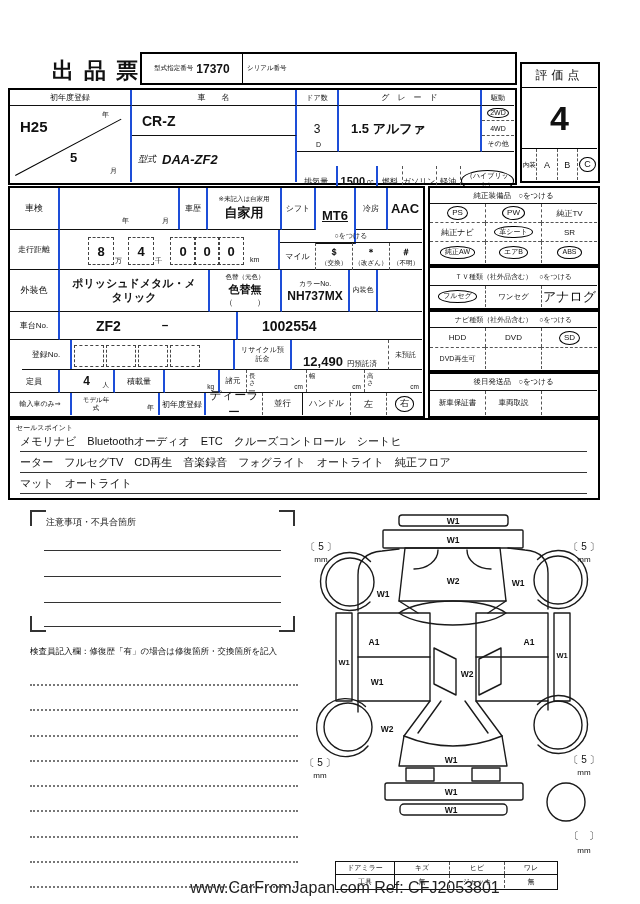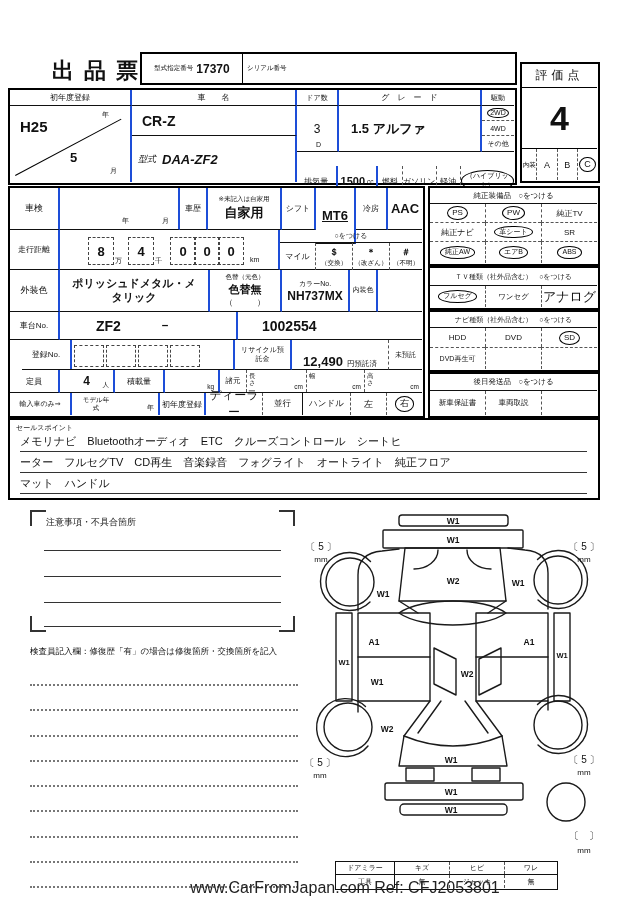--- a/index.html
+++ b/index.html
@@ -271,21 +271,21 @@
     <div class="a fx bB" style="left:0;top:0;width:167px;height:17px;font-size:7.5px;">後日発送品　○をつける</div>
     <div class="a fx" style="left:0;top:17px;width:55px;height:24px;font-size:7.5px;text-align:center;">新車保証書</div>
     <div class="a fx dL" style="left:55px;top:17px;width:56px;height:24px;font-size:7.5px;">車両取説</div>
     <div class="a dL" style="left:111px;top:17px;width:56px;height:24px;"></div>
   </div>
 
   <div class="panel" style="left:8px;top:418px;width:592px;height:82px;">
     <div class="a s7" style="left:6px;top:3px;">セールスポイント</div>
     <div class="a uline" style="left:10px;top:12px;width:567px;height:20px;">メモリナビ　Bluetoothオーディオ　ETC　クルーズコントロール　シートヒ</div>
     <div class="a uline" style="left:10px;top:33px;width:567px;height:20px;">ーター　フルセグTV　CD再生　音楽録音　フォグライト　オートライト　純正フロア</div>
-    <div class="a uline" style="left:10px;top:54px;width:567px;height:20px;">マット　ハンドル</div>
+    <div class="a uline" style="left:10px;top:54px;width:567px;height:20px;">マット　オートライト</div>
   </div>
 
   <div class="a" style="left:30px;top:510px;width:265px;height:122px;">
     <div class="corner" style="left:0;top:0;border-left:2px solid #333;border-top:2px solid #333;"></div>
     <div class="corner" style="right:0;top:0;border-right:2px solid #333;border-top:2px solid #333;"></div>
     <div class="corner" style="left:0;bottom:0;border-left:2px solid #333;border-bottom:2px solid #333;"></div>
     <div class="corner" style="right:0;bottom:0;border-right:2px solid #333;border-bottom:2px solid #333;"></div>
     <div class="a s9" style="left:16px;top:6px;">注意事項・不具合箇所</div>
     <div class="a" style="left:14px;top:40px;width:237px;border-bottom:1.5px solid #333;"></div>
     <div class="a" style="left:14px;top:66px;width:237px;border-bottom:1.5px solid #333;"></div>

